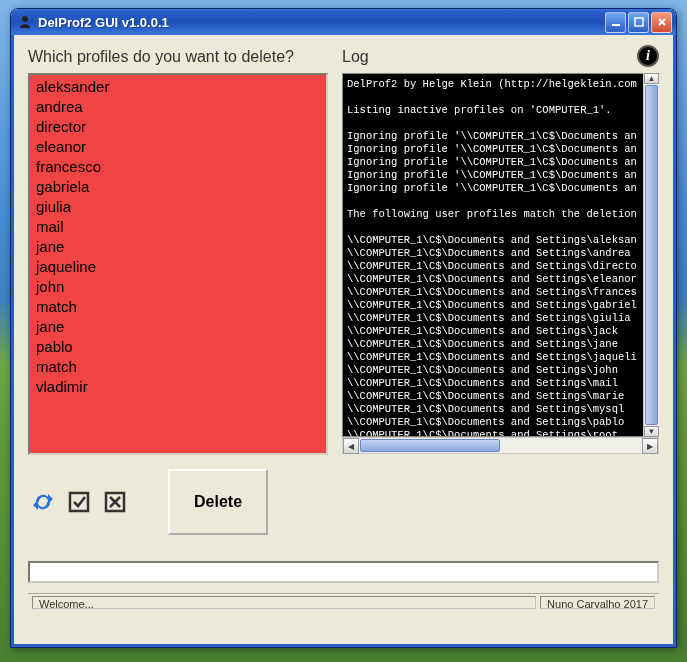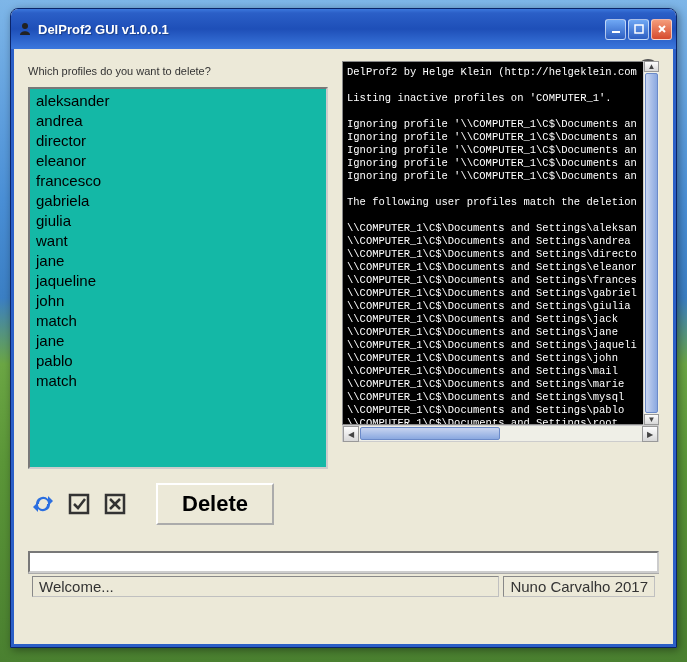--- a/index.html
+++ b/index.html
@@ -10,21 +10,21 @@
 }
 .window {
   position: absolute; left: 10px; top: 8px; width: 667px; height: 640px;
   background: #ECE9D8;
   border: 1px solid #0A246A;
   border-radius: 8px 8px 0 0;
   box-shadow: 2px 2px 8px rgba(0,0,0,0.4);
   display: flex; flex-direction: column;
 }
 .titlebar {
-  height: 40px;
+  height: 26px;
   background: linear-gradient(to bottom, #3B77DD 0%, #2B5FC7 10%, #1E4FB8 50%, #3B77DD 100%);
   border-radius: 7px 7px 0 0;
   display: flex; align-items: center; padding: 0 4px 0 6px;
   color: white; font-size: 13px; font-weight: bold;
 }
 .titlebar .app-icon { width: 16px; height: 16px; margin-right: 5px; display:flex; align-items:center; justify-content:center;}
 .titlebar .title-text { flex: 1; text-shadow: 1px 1px 1px rgba(0,0,0,0.3); }
 .win-controls { display: flex; gap: 2px; }
 .win-btn {
   width: 21px; height: 21px; border-radius: 3px; border: 1px solid rgba(255,255,255,0.6);
@@ -32,29 +32,29 @@
 }
 .win-btn.min, .win-btn.max { background: linear-gradient(to bottom, #6FA8F4, #2D5EC2); color: white; }
 .win-btn.close { background: linear-gradient(to bottom, #F49C7A, #D64B2E); color: white; font-weight: bold; }
 .client {
   flex: 1; background: #ECE9D8; padding: 12px 14px 6px 14px; display: flex; flex-direction: column;
   border-left: 3px solid #2B5FC7; border-right: 3px solid #2B5FC7; border-bottom: 3px solid #2B5FC7;
 }
 .top-row { display: flex; gap: 14px; }
 .left-pane { width: 300px; display: flex; flex-direction: column; }
 .right-pane { flex: 1; display: flex; flex-direction: column; position: relative; }
-.section-label { font-size: 11px; color: #333; margin-bottom: 6px; height: 20px; display:flex; align-items:center;}
+.section-label { font-size: 16px; color: #333; margin-bottom: 6px; height: 20px; display:flex; align-items:center;}
 .info-btn {
   position: absolute; right: 0; top: -2px; width: 22px; height: 22px;
   background: #000; color: #fff; border-radius: 50%; border: 2px solid #555;
   display: flex; align-items: center; justify-content: center; font-weight: bold; font-style: italic; font-family: Georgia, serif;
   font-size: 14px; cursor: pointer;
 }
 .profile-list {
-  background: #14b8a6; border: 2px inset #ccc; height: 382px; overflow-y: auto;
+  background: #ef4444; border: 2px inset #ccc; height: 382px; overflow-y: auto;
   font-size: 15px; padding: 2px 4px;
 }
 .profile-list div { padding: 0px 2px; cursor: pointer; line-height: 20px; }
 .log-box {
   background: #000; color: #fff; font-family: Liberation Mono, monospace; font-size: 10.5px;
   border: 1px solid #888; height: 364px; overflow: hidden; padding: 4px 2px 2px 4px;
   white-space: pre; line-height: 13px; position: relative;
 }
 .log-vscroll {
   position: absolute; right: 0; top: 0; width: 16px; height: 364px;
@@ -68,29 +68,29 @@
   height: 17px; background: #ECE9D8; border: 1px solid #ccc; display: flex; margin-top:0;
 }
 .hscroll-track { flex: 1; background: #EFEFE7; position: relative; }
 .hscroll-thumb { position:absolute; left:1px; top:1px; width: 140px; height: 13px; background: linear-gradient(#C7D4F0,#8AA8E0); border: 1px solid #6B8AC9; border-radius:2px;}
 .toolbar-row { display: flex; align-items: center; gap: 6px; margin-top: 14px; }
 .icon-btn {
   width: 30px; height: 28px; display: flex; align-items: center; justify-content: center;
   cursor: pointer; border-radius: 2px;
 }
 .delete-btn {
-  margin-left: 20px; padding: 6px 24px; font-size: 22px; font-weight: bold;
+  margin-left: 32px; padding: 22px 24px; font-size: 16px; font-weight: bold;
   background: #ECE9D8; border: 2px outset #fff; cursor: pointer;
 }
 .progress-bar {
   margin-top: 26px; height: 22px; background: #fff; border: 2px inset #ccc;
 }
 .status-bar {
-  height: 24px; border-top: 1px solid #aaa; padding: 2px 4px 0 4px;
-  display: flex; justify-content: space-between; font-size: 15px; color: #333;
+  margin-top: 10px; height: 16px; border-top: 1px solid #aaa; padding: 2px 4px 0 4px;
+  display: flex; justify-content: space-between; font-size: 11px; color: #333;
 }
 .status-cell { border: 1px solid #c0c0c0; border-top-color:#888; border-left-color:#888; padding: 1px 6px; background:#ECE9D8;}
 .status-cell.left { flex: 1; margin-right: 4px;}
 </style>
 </head>
 <body>
 
 <div class="window">
   <div class="titlebar">
     <span class="app-icon">
@@ -125,31 +125,33 @@
       <div class="left-pane">
         <div class="section-label">Which profiles do you want to delete?</div>
         <div class="profile-list" id="profile-list">
             <div>aleksander</div>
             <div>andrea</div>
             <div>director</div>
             <div>eleanor</div>
             <div>francesco</div>
             <div>gabriela</div>
             <div>giulia</div>
-            <div>want</div>
+            <div>mail</div>
             <div>jane</div>
             <div>jaqueline</div>
             <div>john</div>
             <div>match</div>
             <div>jane</div>
             <div>pablo</div>
             <div>match</div>
+            <div>vladimir</div>
           </div>
       </div>
       <div class="right-pane">
+        <div class="section-label">Log</div>
         <div class="info-btn">i</div>
         <div style="position:relative;">
           <div class="log-box"><span id="log-text">DelProf2 by Helge Klein (http://helgeklein.com
 
 Listing inactive profiles on 'COMPUTER_1'.
 
 Ignoring profile '\\COMPUTER_1\C$\Documents an
 Ignoring profile '\\COMPUTER_1\C$\Documents an
 Ignoring profile '\\COMPUTER_1\C$\Documents an
 Ignoring profile '\\COMPUTER_1\C$\Documents an

